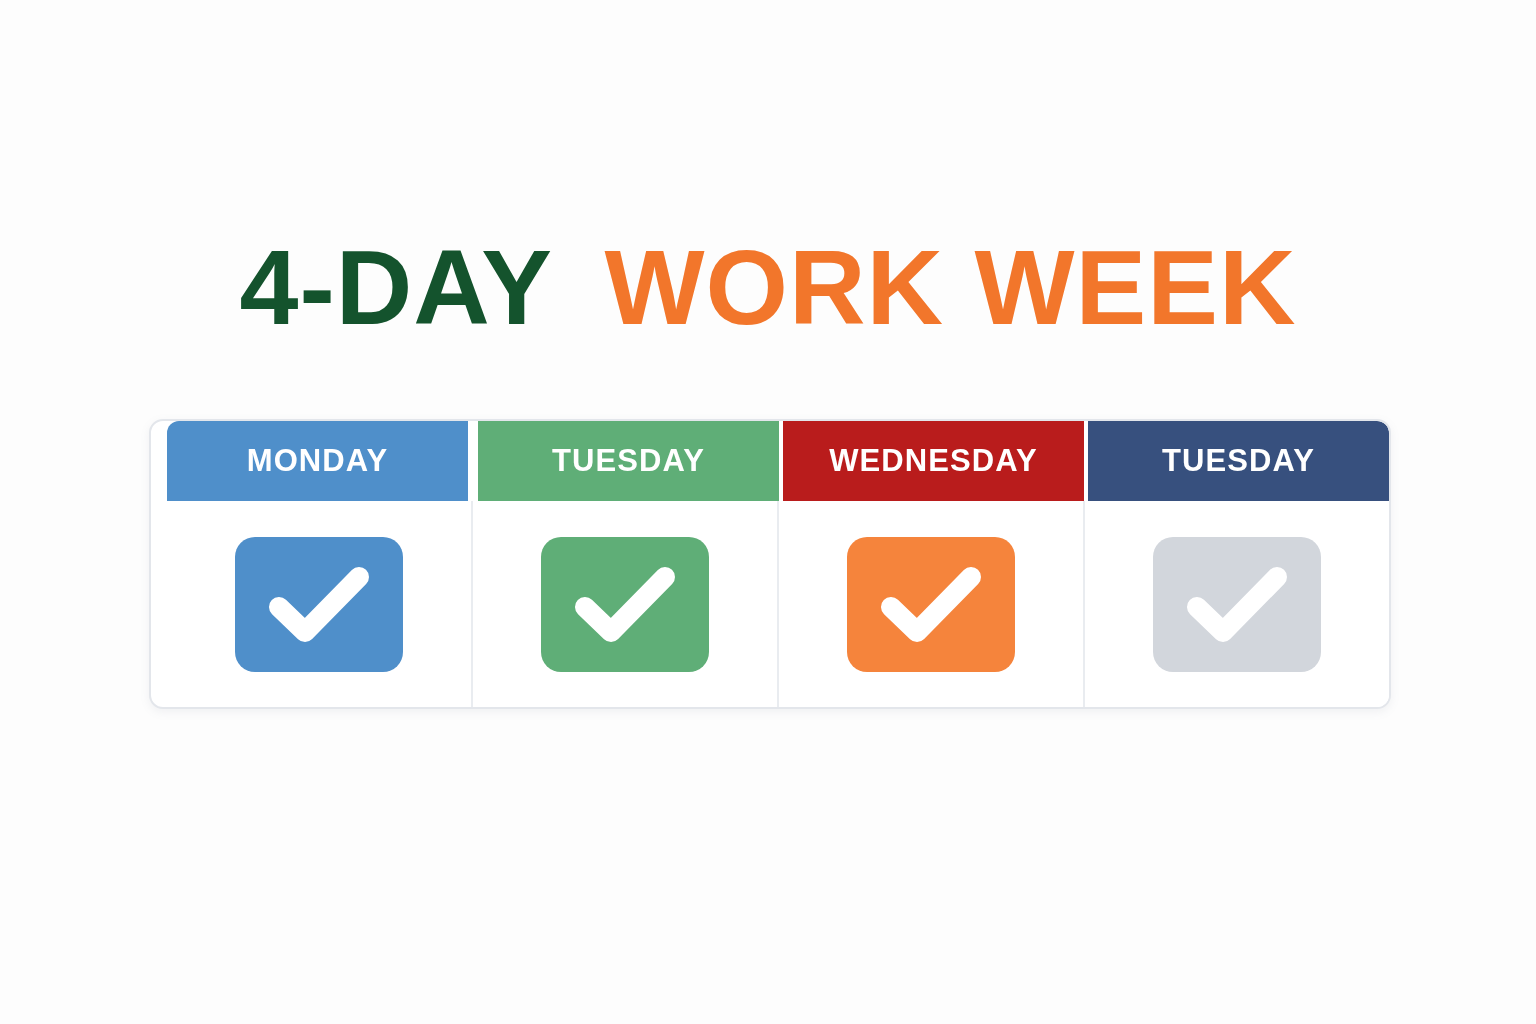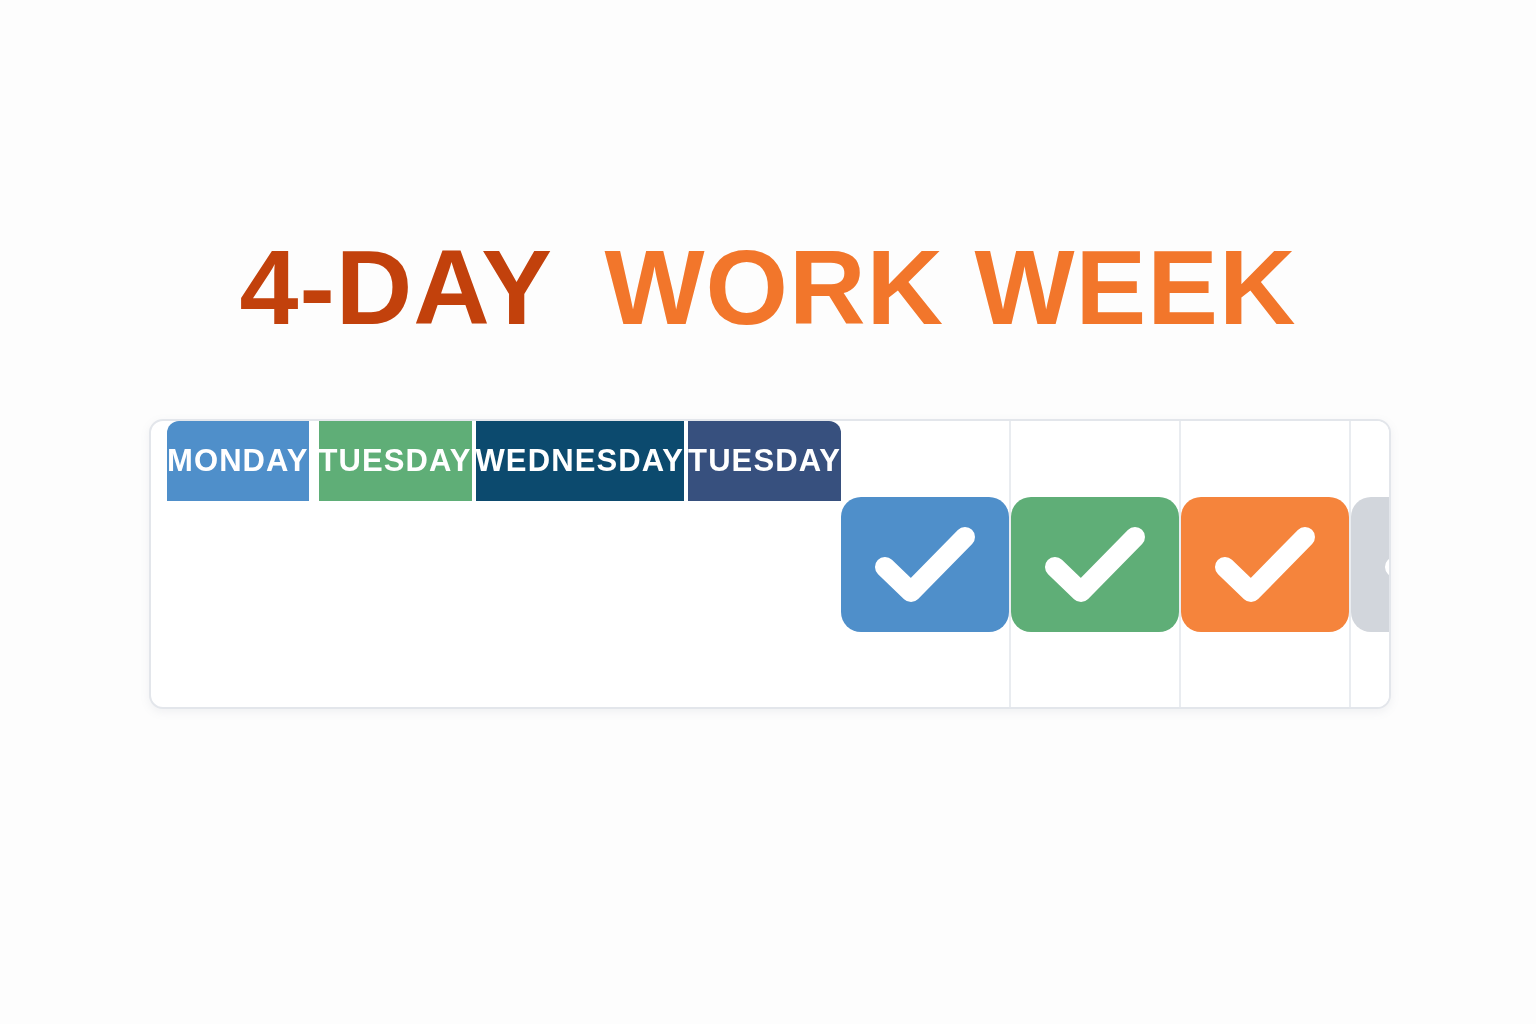--- a/index.html
+++ b/index.html
@@ -38,21 +38,21 @@
     left: 149px;
     top: 419px;
     width: 1242px;
     height: 290px;
     background: #ffffff;
     border: 2px solid #e3e6eb;
     border-radius: 14px;
     box-sizing: border-box;
     box-shadow: 0 3px 10px rgba(120, 130, 145, 0.10);
     display: flex;
-    flex-direction: row;
+    flex-direction: column;
     overflow: hidden;
     padding-left: 16px;
   }
 
   .header-row {
     display: flex;
     height: 80px;
     flex: 0 0 80px;
     gap: 4px;
   }
@@ -98,33 +98,33 @@
   }
   .check-box svg { display: block; }
 
   
   ::-webkit-scrollbar { display: none; }
 </style>
 </head>
 <body style="background: rgb(253, 253, 253);">
 
 <div class="title">
-  <span class="part-a" style="color: #c2410c;">4-DAY </span><span class="part-b" style="color: rgb(242, 118, 43);">WORK WEEK</span>
+  <span class="part-a" style="color: #14532d;">4-DAY </span><span class="part-b" style="color: rgb(242, 118, 43);">WORK WEEK</span>
 </div>
 
 <div class="week-card" style="background: rgb(255, 255, 255); border-color: rgb(227, 230, 235);">
 
   <div class="header-row">
     <div class="day-header first" style="background: rgb(79, 143, 202);">
       <span>MONDAY</span>
     </div>
     <div class="day-header" style="background: rgb(95, 174, 119); margin-left: 6px;">
       <span>TUESDAY</span>
     </div>
-    <div class="day-header" style="background: #0c4a6e;">
+    <div class="day-header" style="background: #b91c1c;">
       <span>WEDNESDAY</span>
     </div>
     <div class="day-header last" style="background: rgb(55, 80, 126);">
       <span>TUESDAY</span>
     </div>
   </div>
 
   <div class="body-row">
     <div class="day-cell" style="border-right-color: rgb(233, 236, 240);">
       <div class="check-box" style="background: rgb(79, 143, 202);">

